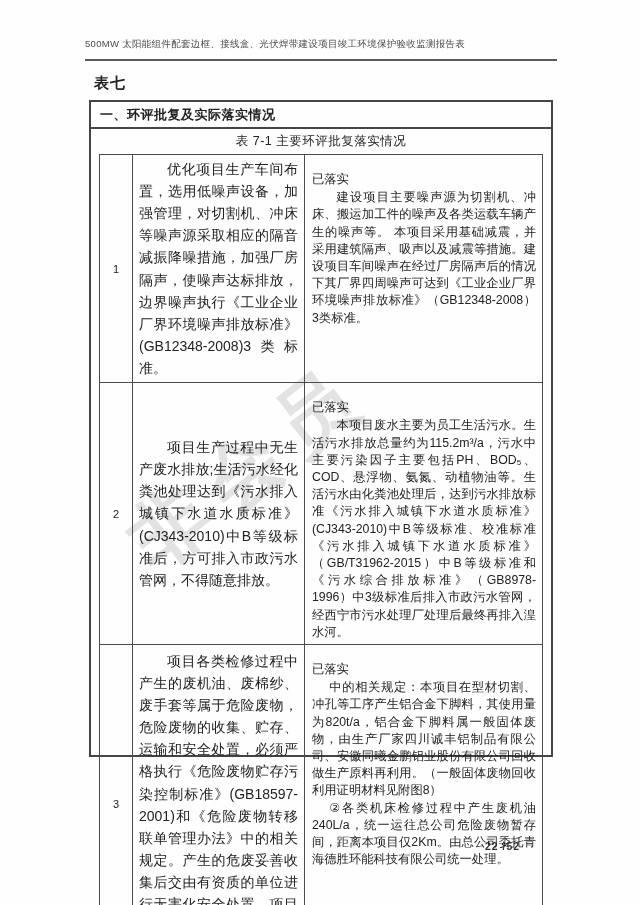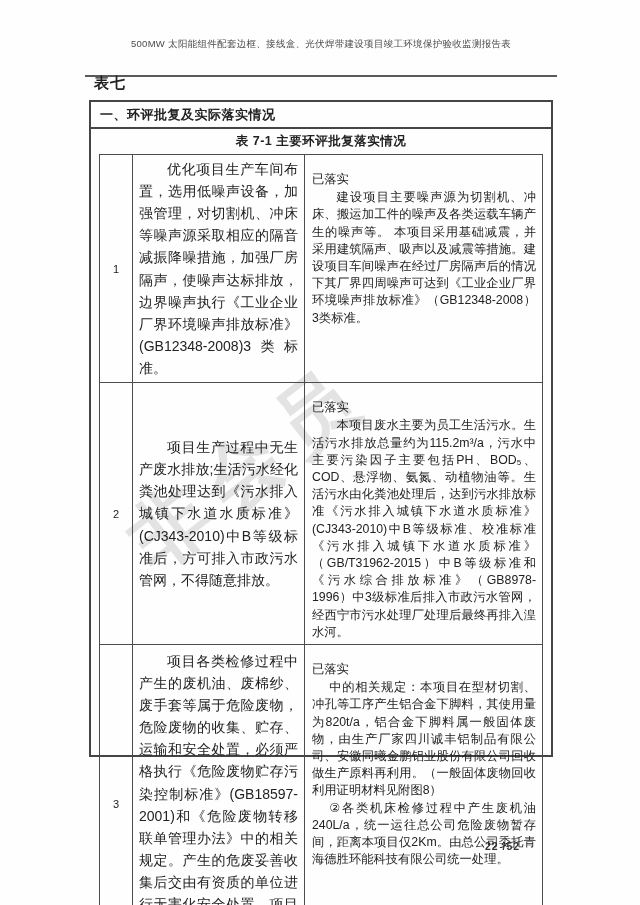--- a/index.html
+++ b/index.html
@@ -9,23 +9,23 @@
     width:640px; height:905px;
     margin:0 auto;
     background:#fefefe;
     font-family:"Liberation Sans","DejaVu Sans",sans-serif;
     color:#2b2b2b;
     overflow:hidden;
   }
   
   .doc-header {
     position:absolute; top:38px; left:85px; width:472px;
-    text-align:center;
+    text-align:left;
     font-size:9.5px; color:#4a4a4a;
-    padding-bottom:24px;
+    padding-bottom:8px;
     border-bottom:2px solid #5a5a5a;
     letter-spacing:0.3px;
   }
   
   .table-seven {
     position:absolute; top:74px; left:94px;
     font-size:15px; font-weight:bold; color:#222;
     letter-spacing:1px;
   }
   
@@ -41,21 +41,21 @@
     flex:0 0 27px;
     display:flex; align-items:center;
     padding-left:9px;
     font-size:13px; font-weight:bold; color:#222;
     border-bottom:2px solid #454545;
     letter-spacing:0.5px;
   }
   .table-caption {
     flex:0 0 25px;
     display:flex; align-items:center; justify-content:center;
-    font-size:12.5px; font-weight:bold; color:#222;
+    font-size:12.5px; font-weight:normal; color:#222;
     letter-spacing:0.5px;
   }
   .table-wrap { flex:1; padding:0 8px 2px 8px; }
   table.eia {
     width:100%; height:100%;
     border-collapse:collapse; table-layout:fixed;
   }
   table.eia col.c-no  { width:33px; }
   table.eia col.c-req { width:172px; }
   table.eia th, table.eia td {

